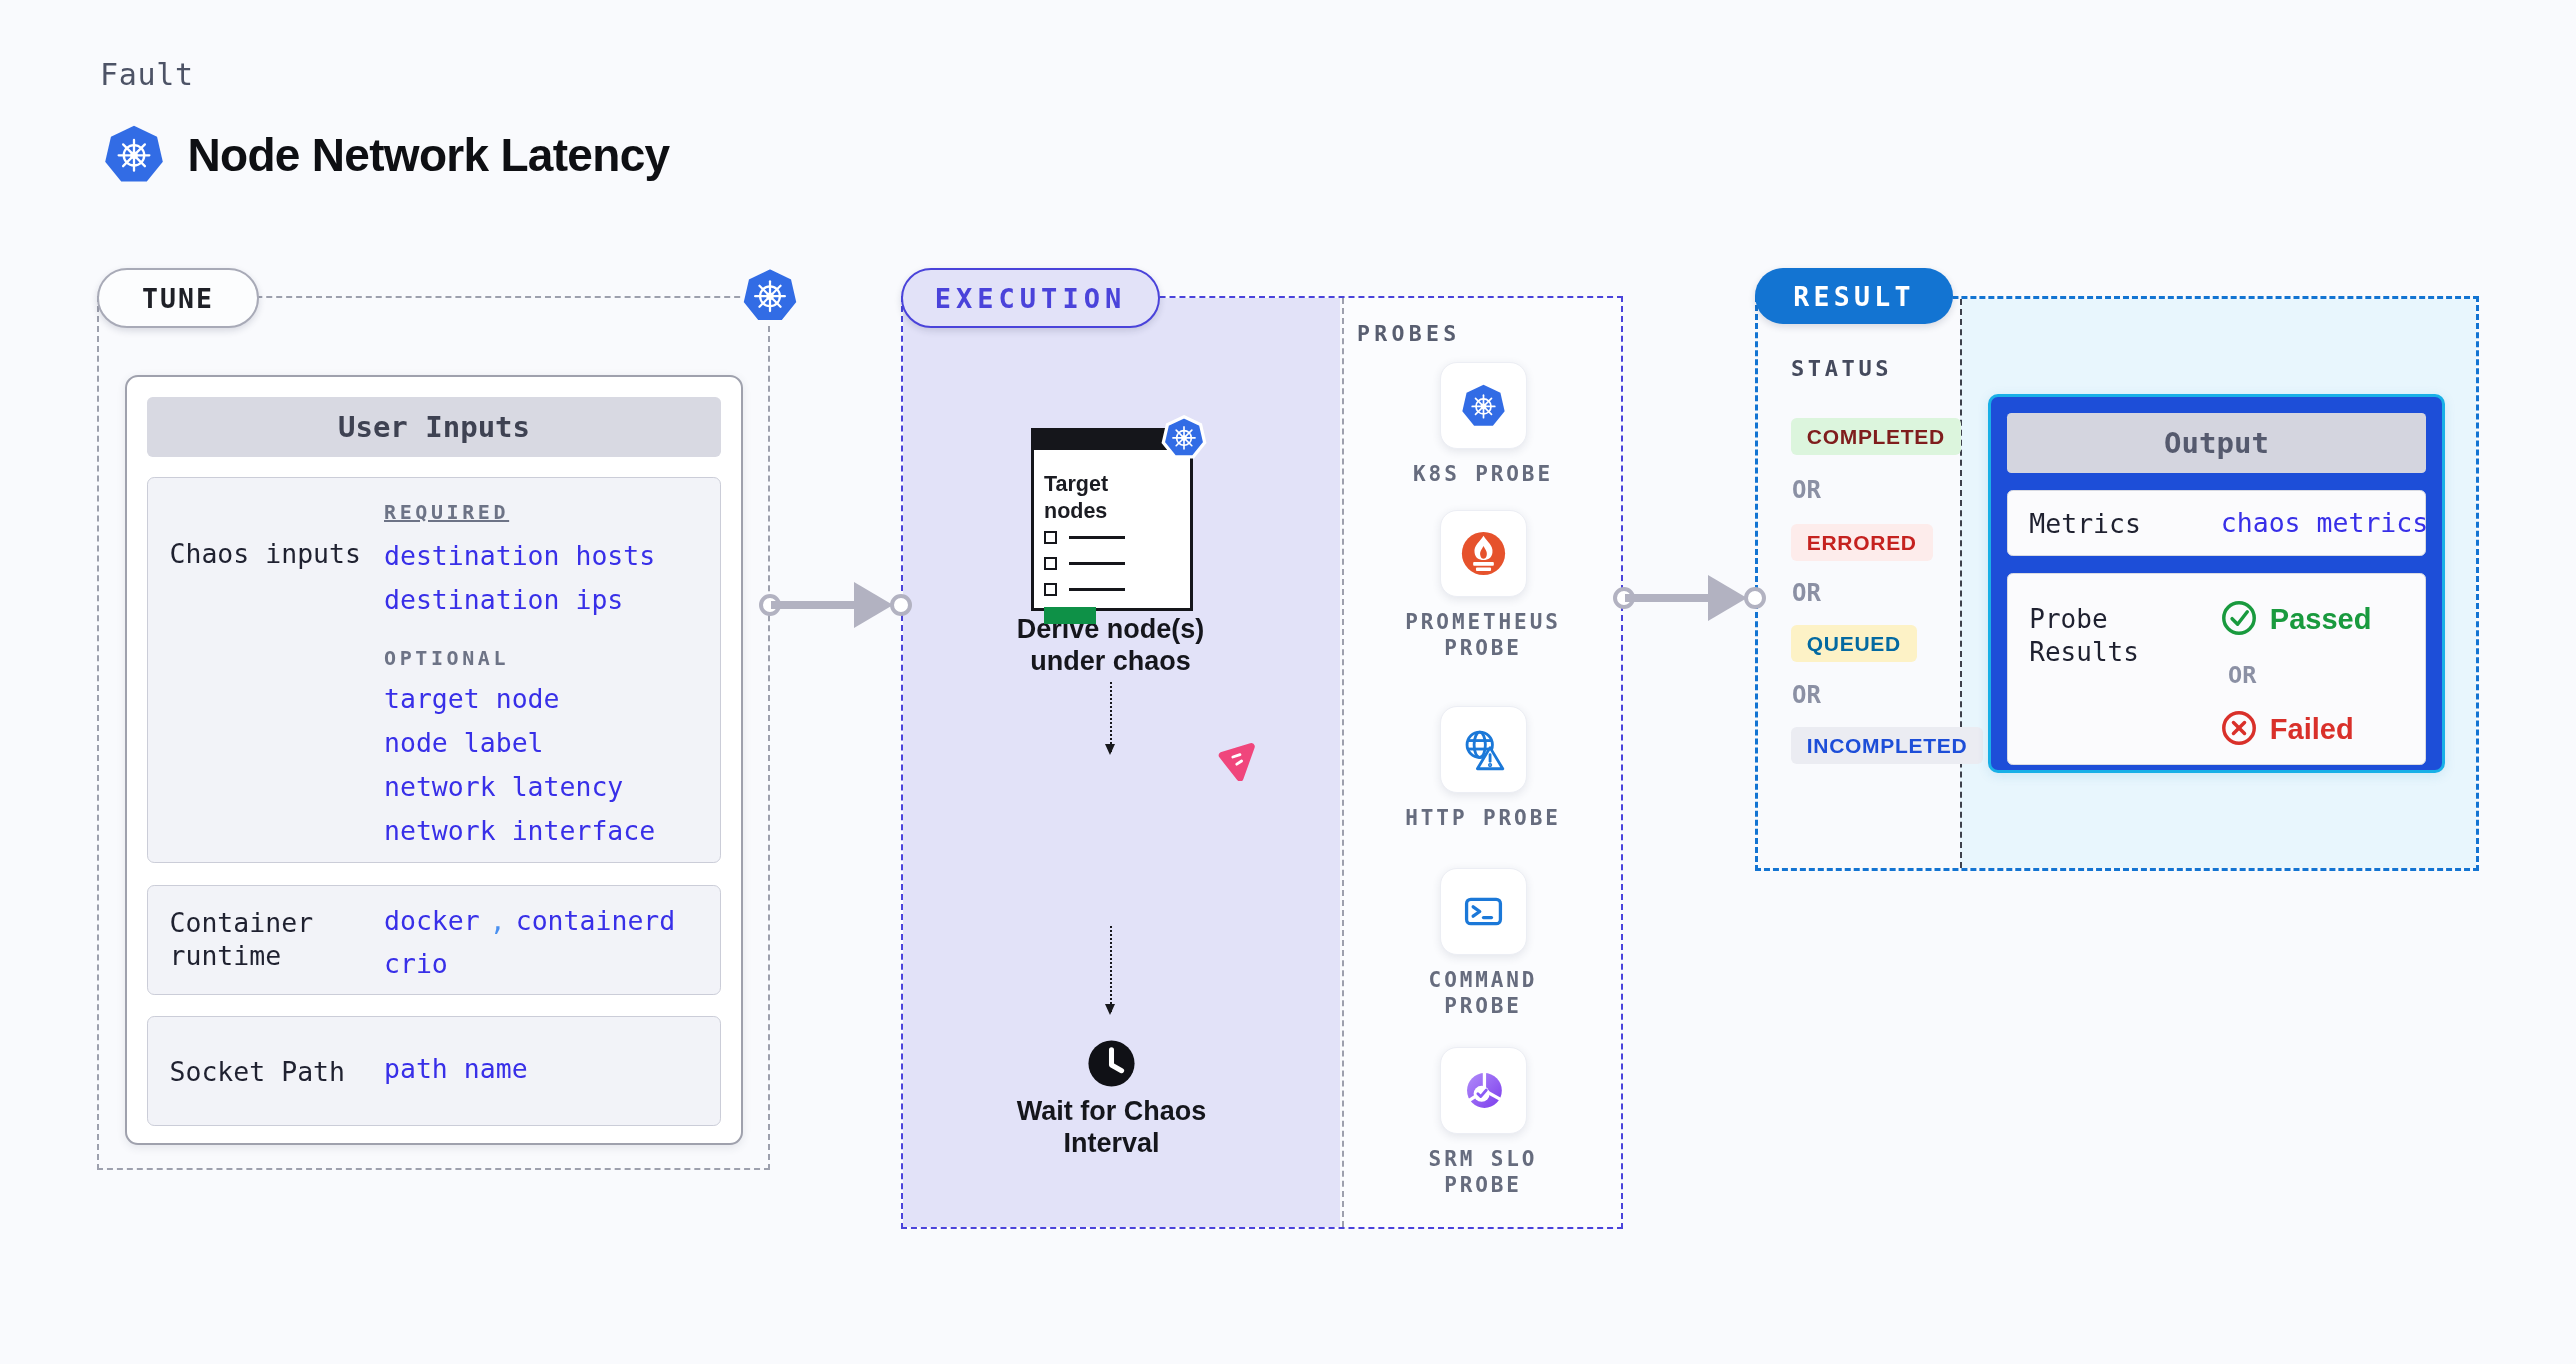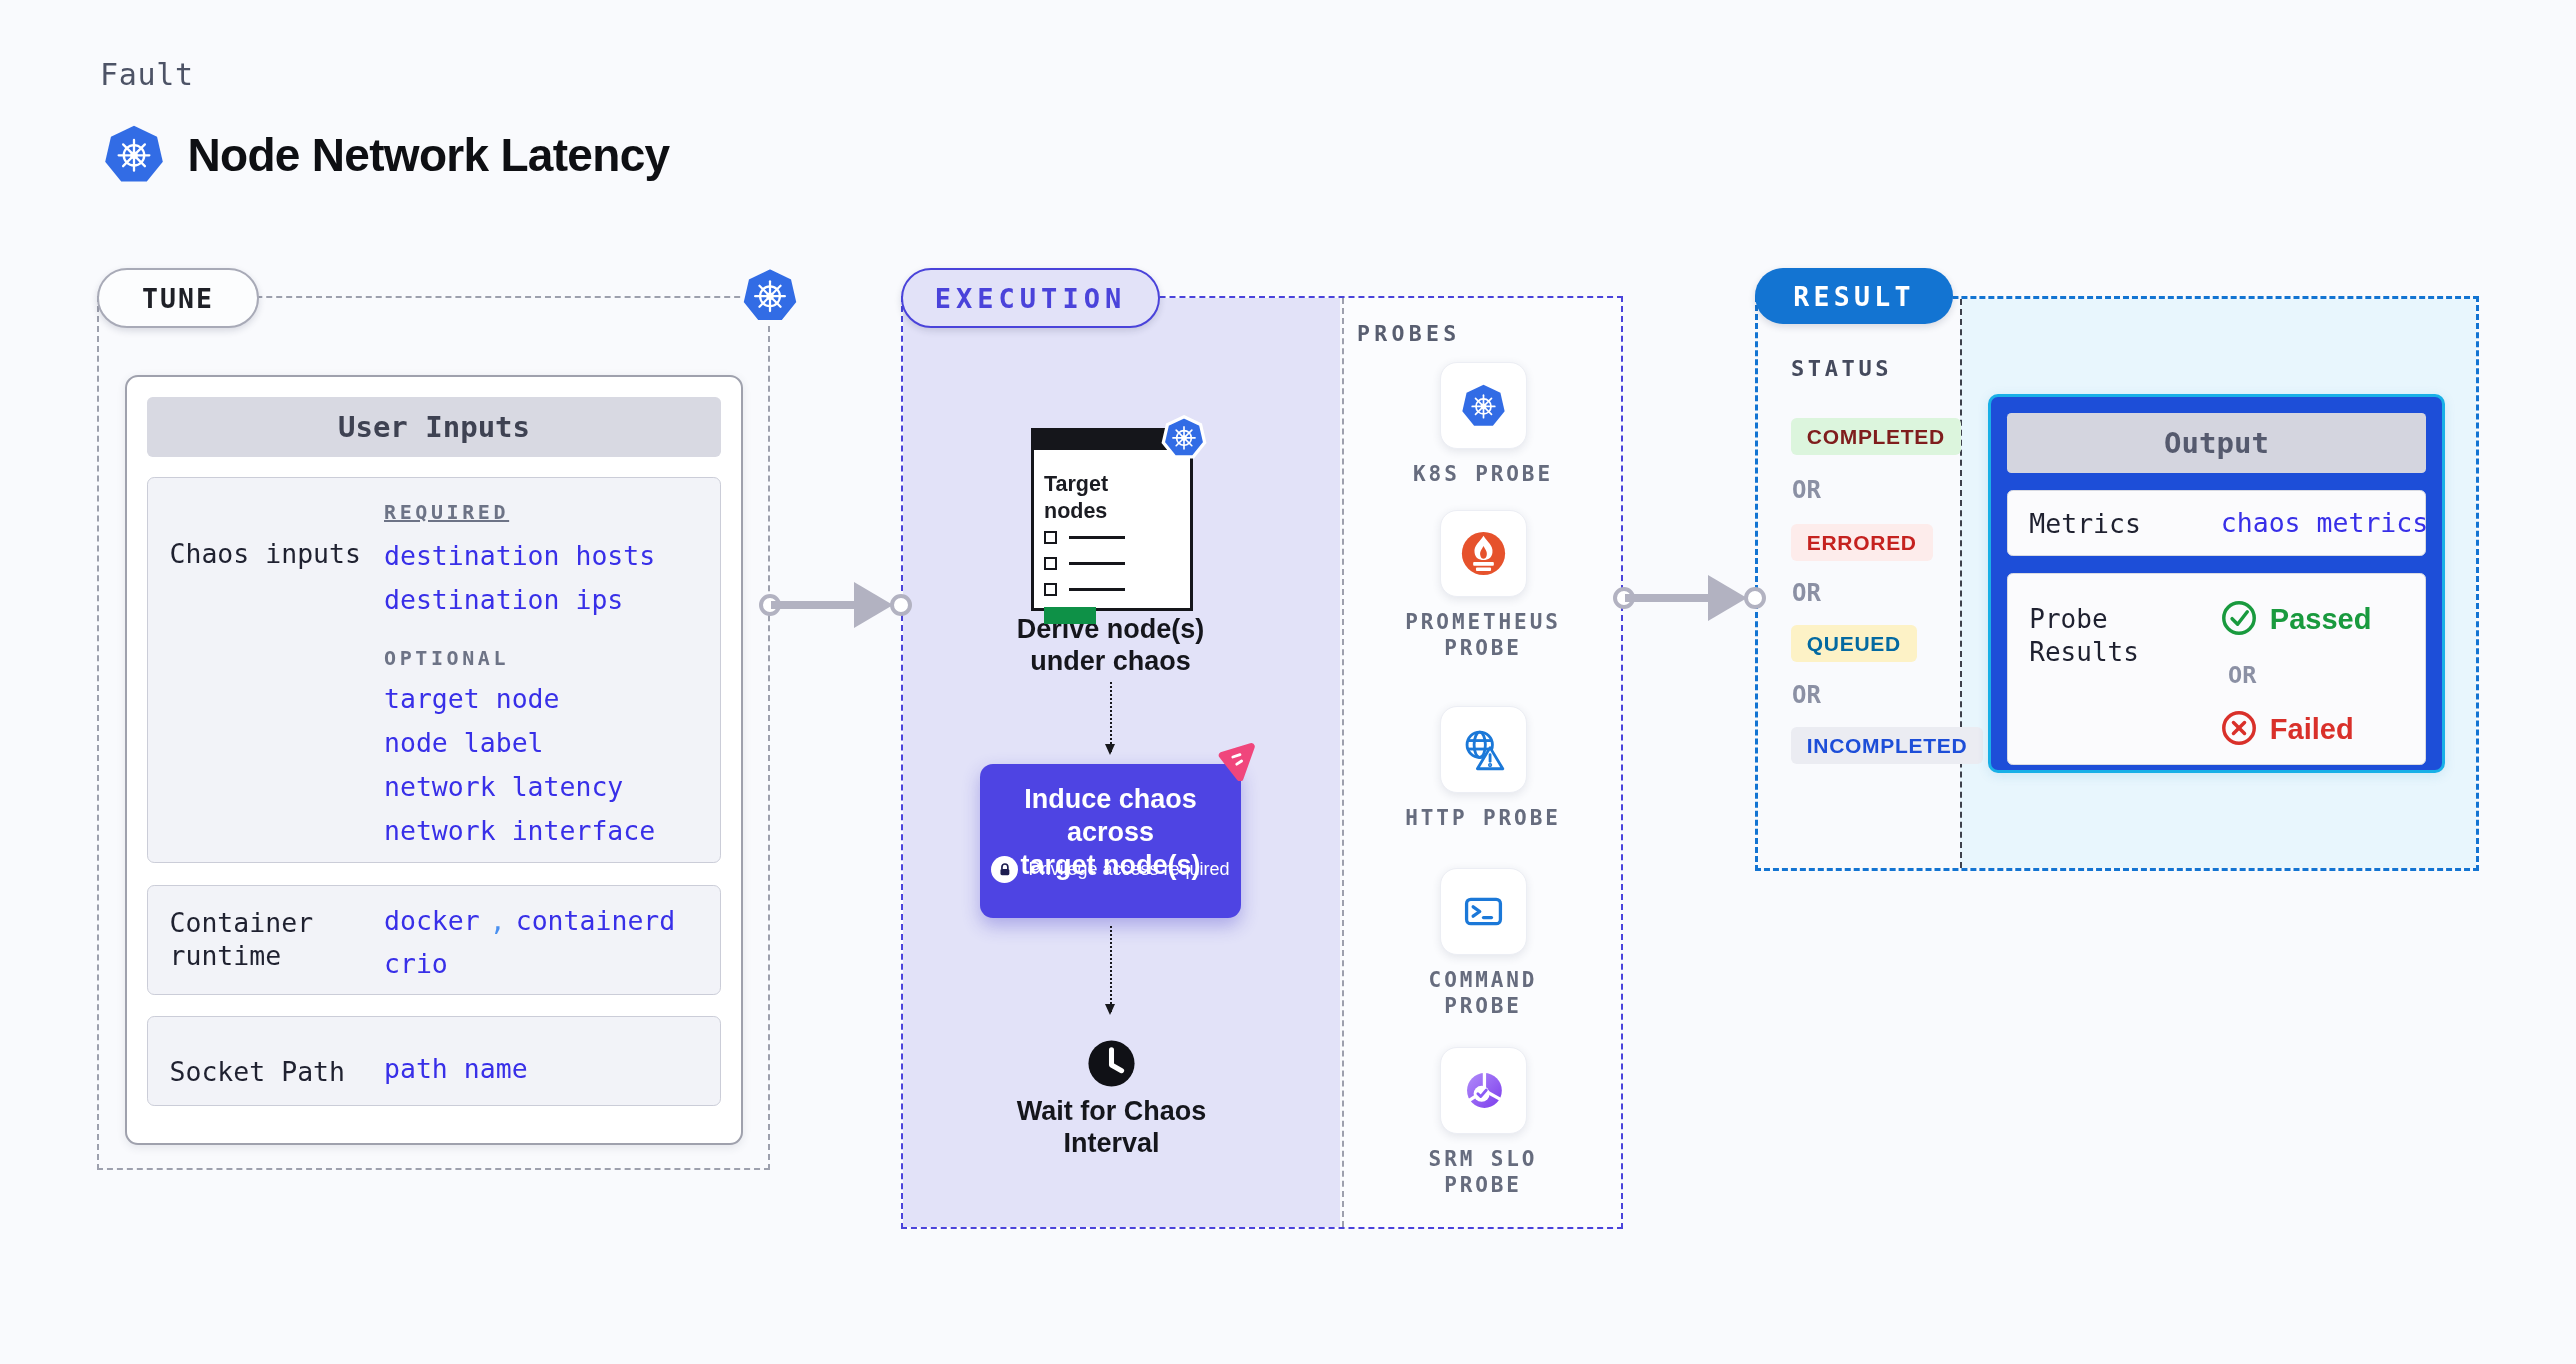--- a/index.html
+++ b/index.html
@@ -27,21 +27,21 @@
   .probes-panel{position:absolute;right:0;top:0;bottom:0;width:279px;background:#fbfcfe;border-left:2.1px dashed #9da0ad;box-sizing:border-box;}
   .result-box{left:1755px;top:296px;width:724px;height:575px;border:3.6px dashed #1374d2;box-sizing:border-box;}
   .result-cyan{position:absolute;right:0;top:0;bottom:0;width:516px;background:#e8f6fd;border-left:2.9px dashed #3d414c;box-sizing:border-box;}
 
   
   .ui-card{left:125px;top:375px;width:618px;height:770px;background:#ffffff;border:2.1px solid #9fa1ad;border-radius:13px;box-sizing:border-box;box-shadow:0 2.9px 8.6px rgba(50,55,80,.10);}
   .ui-header{position:absolute;left:20px;right:20px;top:20px;height:60px;background:#d8d9e2;border-radius:5.7px;display:flex;align-items:center;justify-content:center;font-size:29px;font-weight:bold;color:#3e4252;}
   .ui-row{position:absolute;left:20px;right:20px;background:#f2f3f8;border:1.4px solid #cbcdd8;border-radius:7.2px;box-sizing:border-box;}
   .row-chaos{top:100px;height:386px;}
   .row-runtime{top:508px;height:110px;}
-  .row-socket{top:639px;height:90px;}
+  .row-socket{top:639px;height:110px;}
   .ui-label{font-size:26.5px;color:#1f2130;line-height:33px;}
   .col-heading{font-size:20px;font-weight:600;color:#6d7386;letter-spacing:3.6px;}
   .link{font-size:26.5px;color:#382fe8;line-height:44px;}
   .ui-values{position:absolute;left:236px;top:21.5px;width:330px;}
   .sep-comma{color:#4a90f0;margin:0 10px;}
 
   
   .flow-arrow{width:153px;height:46px;z-index:4;}
   .fa-ring{position:absolute;width:14.3px;height:14.3px;border:4.3px solid #b2b2c1;background:#fff;border-radius:50%;top:12px;}
   .fa-ring.l{left:0;} .fa-ring.r{right:0;}
@@ -226,35 +226,20 @@
       </svg>
   </div>
 
   <div class="abs derive-text center-text">
     <div>Derive node(s)</div>
     <div>under chaos</div>
   </div>
 
   <div class="abs dot-arrow" style="left:1110px;top:682px;height:70px;"></div>
 
-  <div class="abs induce-box">
-    <div class="induce-text">
-      <div>Induce chaos across</div>
-      <div>target node(s)</div>
-    </div>
-    <div class="priv-row">
-      <span class="priv-circle">
-        <svg width="15.8" height="15.8" viewBox="0 0 32 32">
-            <path d="M10 14 v-4 a6 6 0 0 1 12 0 v4" fill="none" stroke="#1d1d4f" stroke-width="3.4"></path>
-            <rect x="7" y="14" width="18" height="13" rx="3" fill="#1d1d4f"></rect>
-          </svg>
-      </span>
-      <span class="priv-text">Privilege access required</span>
-    </div>
-  </div>
   <div class="abs pink-icon">
     <svg width="40" height="40" viewBox="0 0 100 100">
         <polygon points="16,36 88,14 60,92" fill="#f0467c" stroke="#f0467c" stroke-width="18" stroke-linejoin="round"></polygon>
         <g stroke="#fff" stroke-width="7" stroke-linecap="round">
           <line x1="42" y1="40" x2="60" y2="34"></line>
           <line x1="52" y1="58" x2="64" y2="50"></line>
         </g>
       </svg>
   </div>
 

